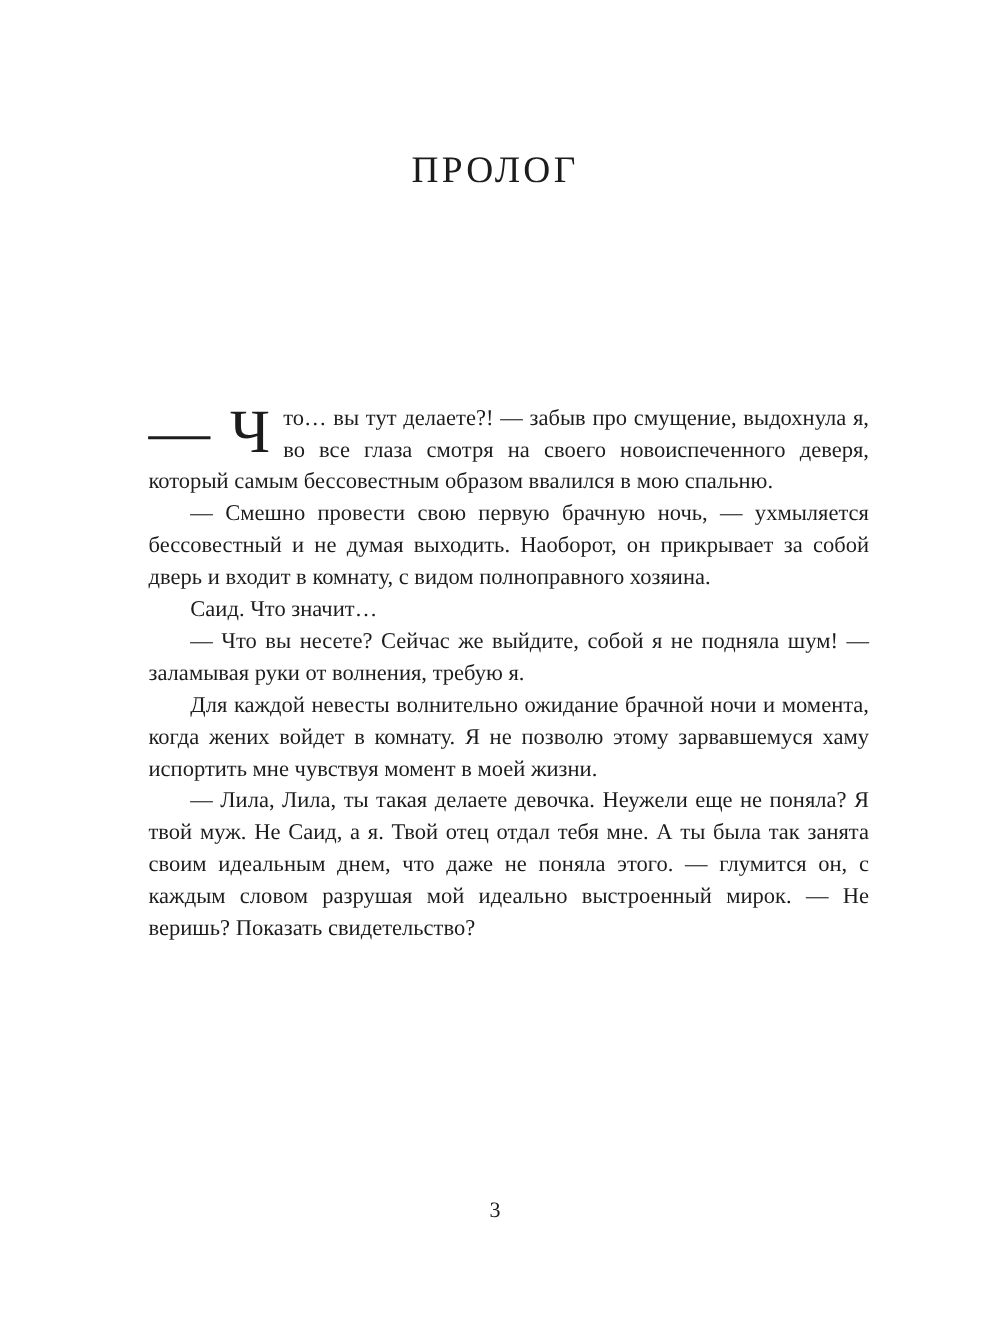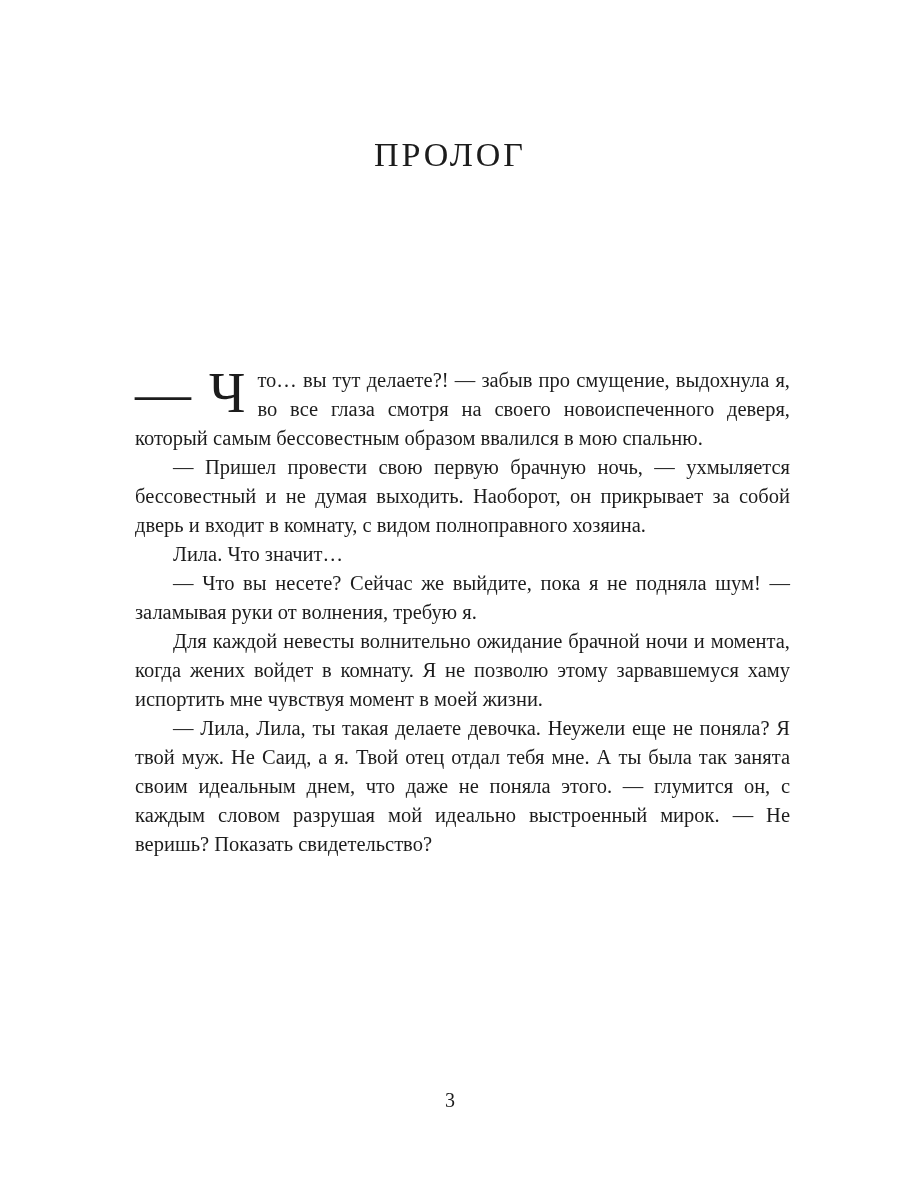--- a/index.html
+++ b/index.html
@@ -66,25 +66,25 @@
 
   <h1 class="title">ПРОЛОГ</h1>
 
   <div class="content">
 
     <p class="para">
       <span class="dropcap">— Ч</span><span>то… вы тут делаете?! — забыв про смущение, выдохнула я, во все глаза смотря на своего новоиспеченного деверя, который самым бессовестным образом ввалился в мою спальню.</span>
     </p>
 
 
-    <p class="para indent">— Пришел провести свою первую брачную ночь, — ухмыляется бессовестный и не думая выходить. Наоборот, он прикрывает за собой дверь и входит в комнату, с видом полноправного хозяина.</p>
+    <p class="para indent">— Смешно провести свою первую брачную ночь, — ухмыляется бессовестный и не думая выходить. Наоборот, он прикрывает за собой дверь и входит в комнату, с видом полноправного хозяина.</p>
 
-    <p class="para indent">Лила. Что значит…</p>
+    <p class="para indent">Саид. Что значит…</p>
 
-    <p class="para indent">— Что вы несете? Сейчас же выйдите, пока я не подняла шум! — заламывая руки от волнения, требую я.</p>
+    <p class="para indent">— Что вы несете? Сейчас же выйдите, собой я не подняла шум! — заламывая руки от волнения, требую я.</p>
 
     <p class="para indent">Для каждой невесты волнительно ожидание брачной ночи и момента, когда жених войдет в комнату. Я не позволю этому зарвавшемуся хаму испортить мне чувствуя момент в моей жизни.</p>
 
     <p class="para indent">— Лила, Лила, ты такая делаете девочка. Неужели еще не поняла? Я твой муж. Не Саид, а я. Твой отец отдал тебя мне. А ты была так занята своим идеальным днем, что даже не поняла этого. — глумится он, с каждым словом разрушая мой идеально выстроенный мирок. — Не веришь? Показать свидетельство?</p>
 
 
   </div>
 
   <div class="page-number">3</div>
 

